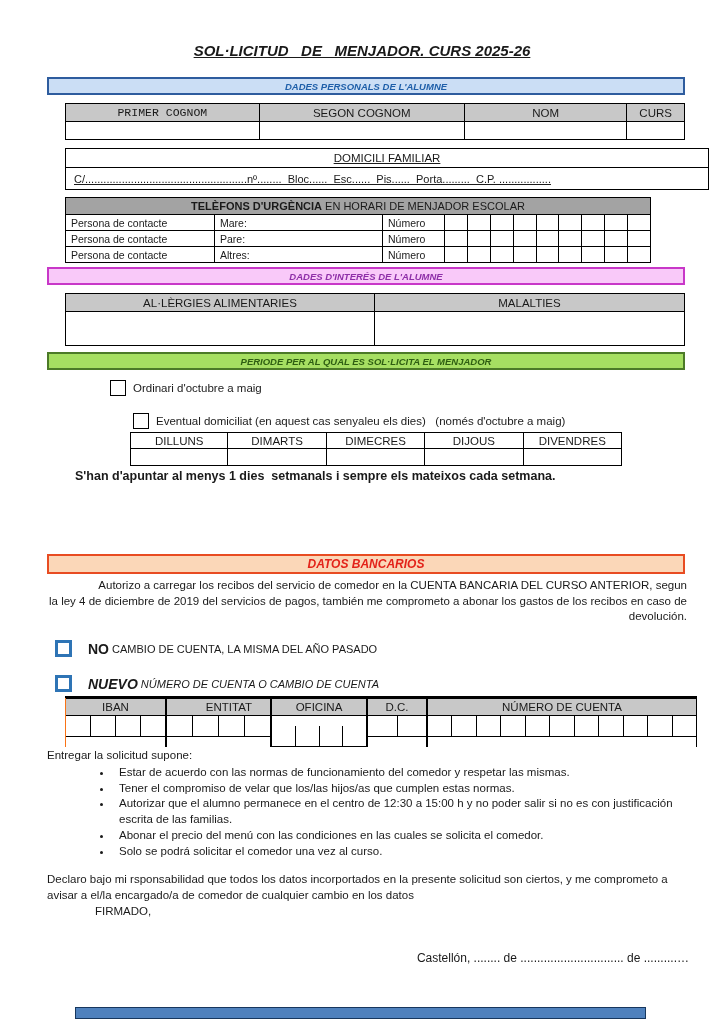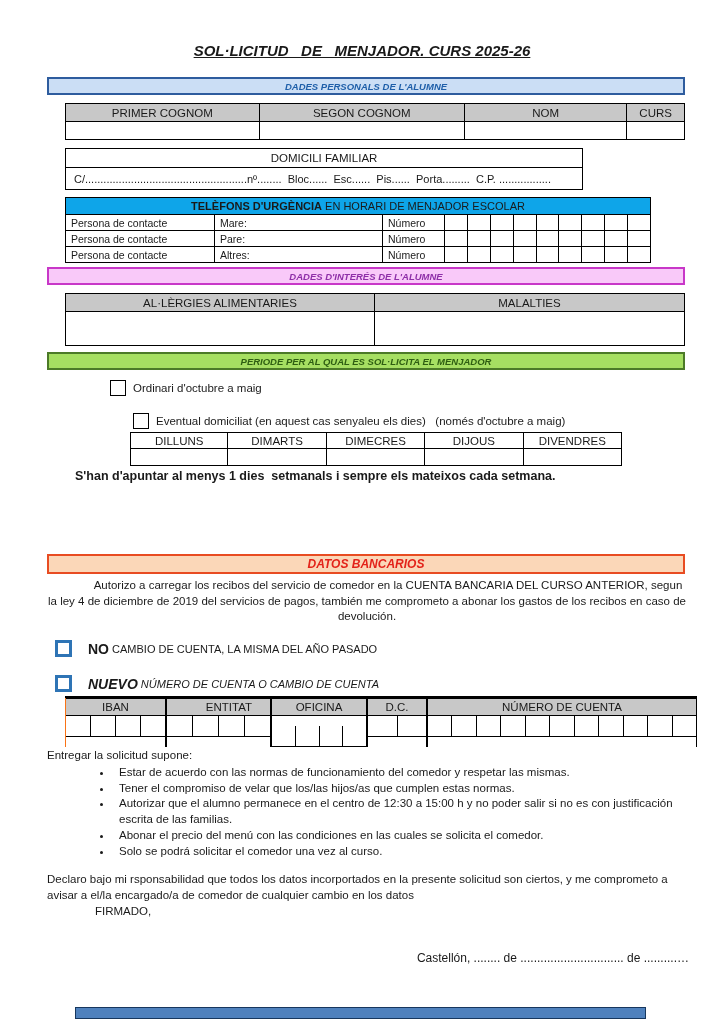--- a/index.html
+++ b/index.html
@@ -44,30 +44,30 @@
     font-size: 11.5px;
   }
   .cell:first-child { border-left: 1px solid #000; }
   .hdr { background: #C8C8C8; }
   .row + .row .cell { border-top: none; }
 
   
   .name-table { top: 103px; left: 65px; width: 620px; }
   .name-table .cell { height: 19px; }
   .name-table .row.body .cell { height: 18px; background:#fff; }
-  .c-w1 { width: 31.4%; } .c-w2 { width: 33.1%; } .c-w3 { width: 26.2%; } .c-w4 { width: 9.3%; }
-
-  
-  .domicili { top: 148px; left: 65px; width: 518px; border: 1px solid #000; }
+  .c-w1 { width: 31.4%; font-family: Liberation Mono, monospace; } .c-w2 { width: 33.1%; } .c-w3 { width: 26.2%; } .c-w4 { width: 9.3%; }
+
+  
+  .domicili { top: 148px; left: 65px; width: 644px; border: 1px solid #000; text-decoration: underline; }
   .domicili .d-head { height: 19px; border-bottom: 1px solid #000; display:flex; align-items:center; justify-content:center; font-size: 11.5px; }
   .domicili .d-line { height: 21px; display:flex; align-items:center; padding-left: 8px; font-size: 11px; white-space: pre; }
 
   
   .phones { top: 197px; left: 65px; width: 586px; }
-  .phones .p-head { height: 18px; border: 1px solid #000; background:#0ea5e9; display:flex; align-items:center; justify-content:center; font-size: 11px; }
+  .phones .p-head { height: 18px; border: 1px solid #000; background:#a3a3a3; display:flex; align-items:center; justify-content:center; font-size: 11px; }
   .phones .row .cell { height: 16px; font-size: 10.5px; justify-content: flex-start; padding-left: 5px; border-top: none; }
   .p-c1 { width: 150px; } .p-c2 { width: 168px; } .p-c3 { width: 62px; }
   .p-digit { flex: 1; padding-left: 0 !important; }
 
   
   .allergies { top: 293px; left: 65px; width: 620px; }
   .allergies .cell { height: 19px; width: 50%; }
   .allergies .row.body .cell { height: 34px; background:#fff; }
 
   
@@ -77,21 +77,21 @@
   .opt2 { top: 413px; left: 110px; padding-left: 23px; }
 
   
   .days { top: 432px; left: 130px; width: 492px; border-radius: 14px; }
   .days .cell { width: 20%; height: 17px; font-size: 11.5px; }
   .days .row.body .cell { height: 17px; }
 
   .note { top: 469px; left: 75px; font-size: 12.5px; font-weight: bold; white-space: pre; }
 
   
-  .bank-par { top: 578px; left: 47px; width: 640px; font-size: 11.5px; line-height: 15.5px; text-indent: 42px; text-align: center; }
+  .bank-par { top: 578px; left: 47px; width: 640px; font-size: 11.5px; line-height: 15.5px; text-indent: 42px; text-align: right; }
   .opt-bank { display: flex; align-items: center; }
   .chk-blue { width: 17px; height: 17px; border: 3px solid var(--chk_blue,#2E74B5); background:#fff; margin-right: 16px; flex: none; }
   .opt-no   { top: 640px; left: 55px; }
   .opt-new  { top: 675px; left: 55px; font-style: italic; }
   .opt-bank .b1 { font-weight: bold; font-size: 14px; }
   .opt-bank .b2 { font-size: 11px; white-space: pre; }
 
   
   .iban { top: 696px; left: 65px; width: 632px; border-top: 2px solid #000; }
   .iban .grp-row { display: flex; }

